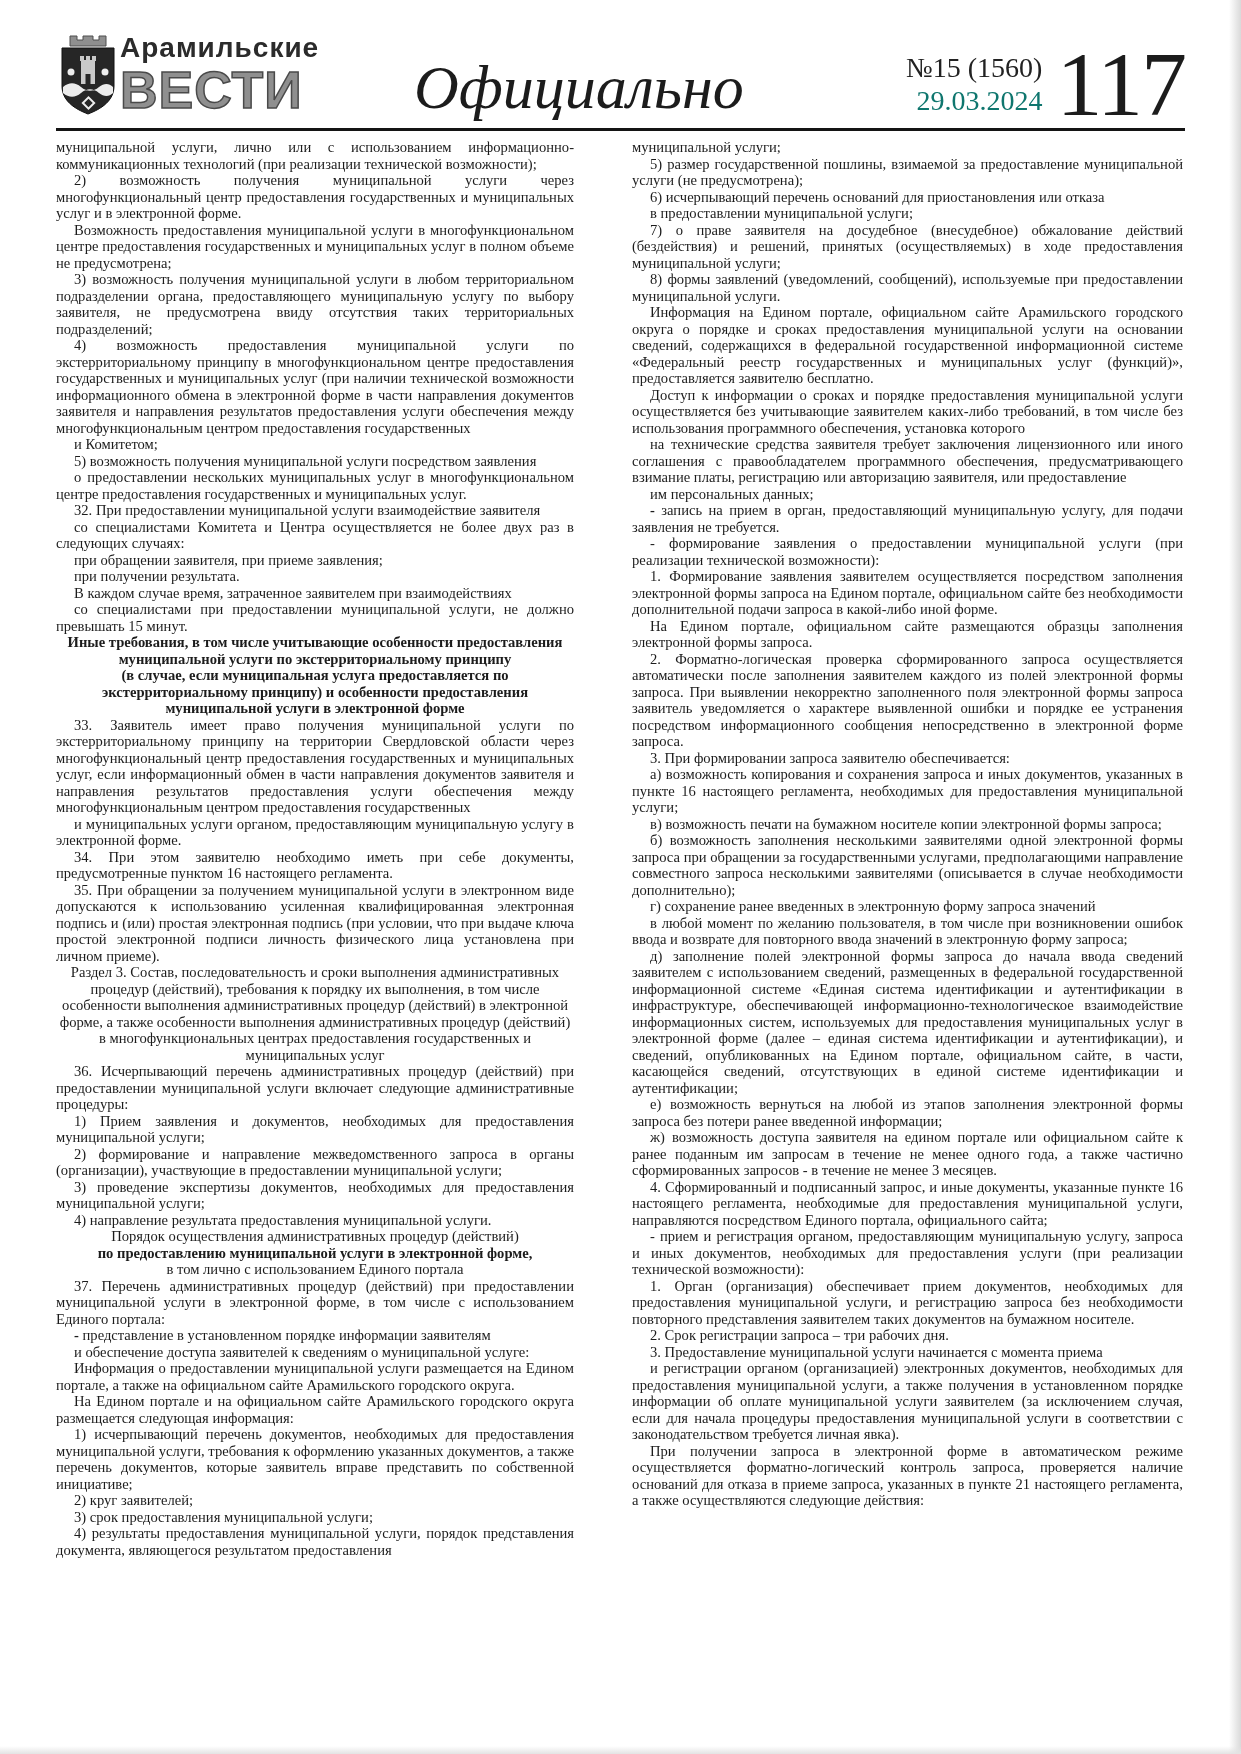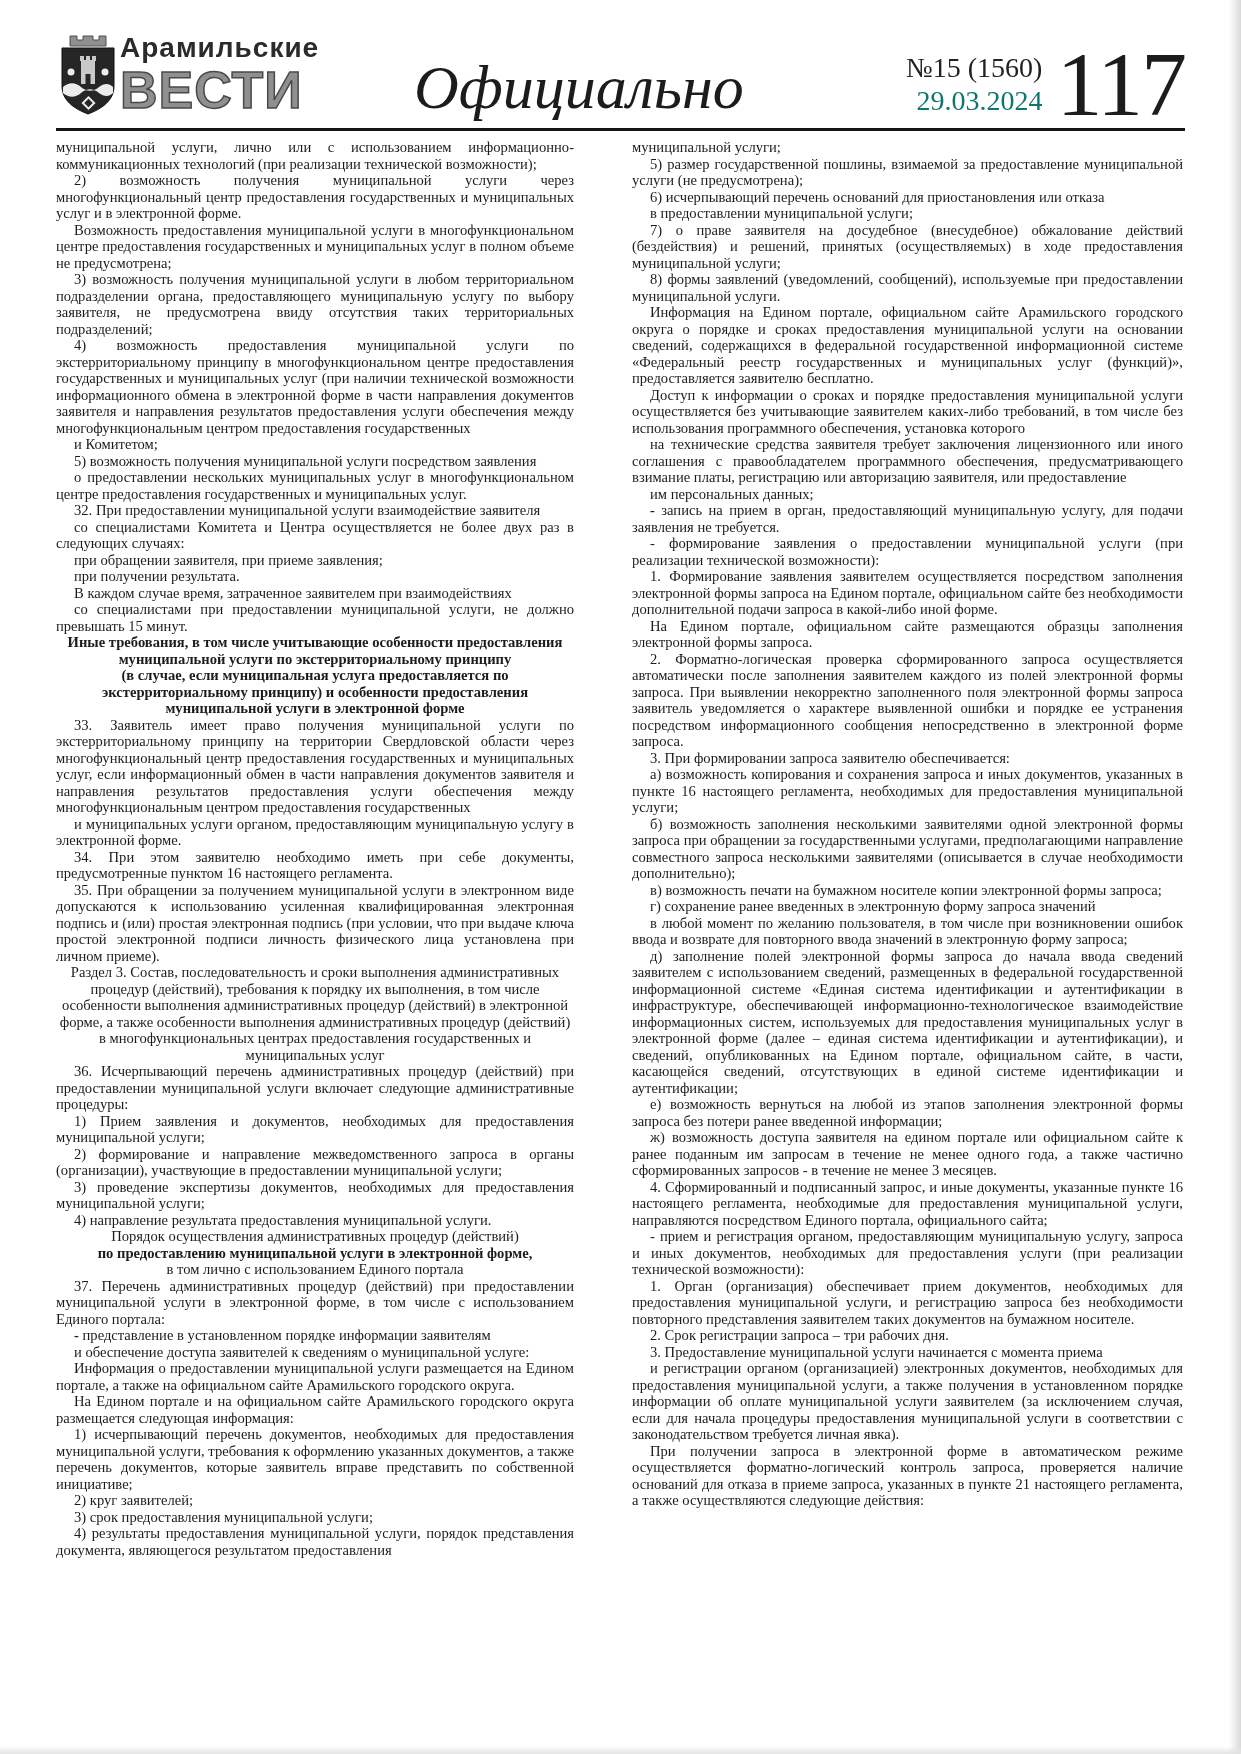--- a/index.html
+++ b/index.html
@@ -125,22 +125,22 @@
         <p class="para">Доступ к информации о сроках и порядке предоставления муниципальной услуги осуществляется без учитывающие заявителем каких-либо требований, в том числе без использования программного обеспечения, установка которого</p>
         <p class="para">на технические средства заявителя требует заключения лицензионного или иного соглашения с правообладателем программного обеспечения, предусматривающего взимание платы, регистрацию или авторизацию заявителя, или предоставление</p>
         <p class="para">им персональных данных;</p>
         <p class="para bolddash"><b>-</b> запись на прием в орган, предоставляющий муниципальную услугу, для подачи заявления не требуется.</p>
         <p class="para">- формирование заявления о предоставлении муниципальной услуги (при реализации технической возможности):</p>
         <p class="para">1. Формирование заявления заявителем осуществляется посредством заполнения электронной формы запроса на Едином портале, официальном сайте без необходимости дополнительной подачи запроса в какой-либо иной форме.</p>
         <p class="para">На Едином портале, официальном сайте размещаются образцы заполнения электронной формы запроса.</p>
         <p class="para">2. Форматно-логическая проверка сформированного запроса осуществляется автоматически после заполнения заявителем каждого из полей электронной формы запроса. При выявлении некорректно заполненного поля электронной формы запроса заявитель уведомляется о характере выявленной ошибки и порядке ее устранения посредством информационного сообщения непосредственно в электронной форме запроса.</p>
         <p class="para">3. При формировании запроса заявителю обеспечивается:</p>
         <p class="para">а) возможность копирования и сохранения запроса и иных документов, указанных в пункте 16 настоящего регламента, необходимых для предоставления муниципальной услуги;</p>
+        <p class="para">в) возможность печати на бумажном носителе копии электронной формы запроса;</p>
         <p class="para">б) возможность заполнения несколькими заявителями одной электронной формы запроса при обращении за государственными услугами, предполагающими направление совместного запроса несколькими заявителями (описывается в случае необходимости дополнительно);</p>
-        <p class="para">в) возможность печати на бумажном носителе копии электронной формы запроса;</p>
         <p class="para">г) сохранение ранее введенных в электронную форму запроса значений</p>
         <p class="para">в любой момент по желанию пользователя, в том числе при возникновении ошибок ввода и возврате для повторного ввода значений в электронную форму запроса;</p>
         <p class="para">д) заполнение полей электронной формы запроса до начала ввода сведений заявителем с использованием сведений, размещенных в федеральной государственной информационной системе «Единая система идентификации и аутентификации в инфраструктуре, обеспечивающей информационно-технологическое взаимодействие информационных систем, используемых для предоставления муниципальных услуг в электронной форме (далее – единая система идентификации и аутентификации), и сведений, опубликованных на Едином портале, официальном сайте, в части, касающейся сведений, отсутствующих в единой системе идентификации и аутентификации;</p>
         <p class="para">е) возможность вернуться на любой из этапов заполнения электронной формы запроса без потери ранее введенной информации;</p>
         <p class="para">ж) возможность доступа заявителя на едином портале или официальном сайте к ранее поданным им запросам в течение не менее одного года, а также частично сформированных запросов - в течение не менее 3 месяцев.</p>
         <p class="para">4. Сформированный и подписанный запрос, и иные документы, указанные пункте 16 настоящего регламента, необходимые для предоставления муниципальной услуги, направляются посредством Единого портала, официального сайта;</p>
         <p class="para">- прием и регистрация органом, предоставляющим муниципальную услугу, запроса и иных документов, необходимых для предоставления услуги (при реализации технической возможности):</p>
         <p class="para">1. Орган (организация) обеспечивает прием документов, необходимых для предоставления муниципальной услуги, и регистрацию запроса без необходимости повторного представления заявителем таких документов на бумажном носителе.</p>
         <p class="para">2. Срок регистрации запроса – три рабочих дня.</p>
         <p class="para">3. Предоставление муниципальной услуги начинается с момента приема</p>

